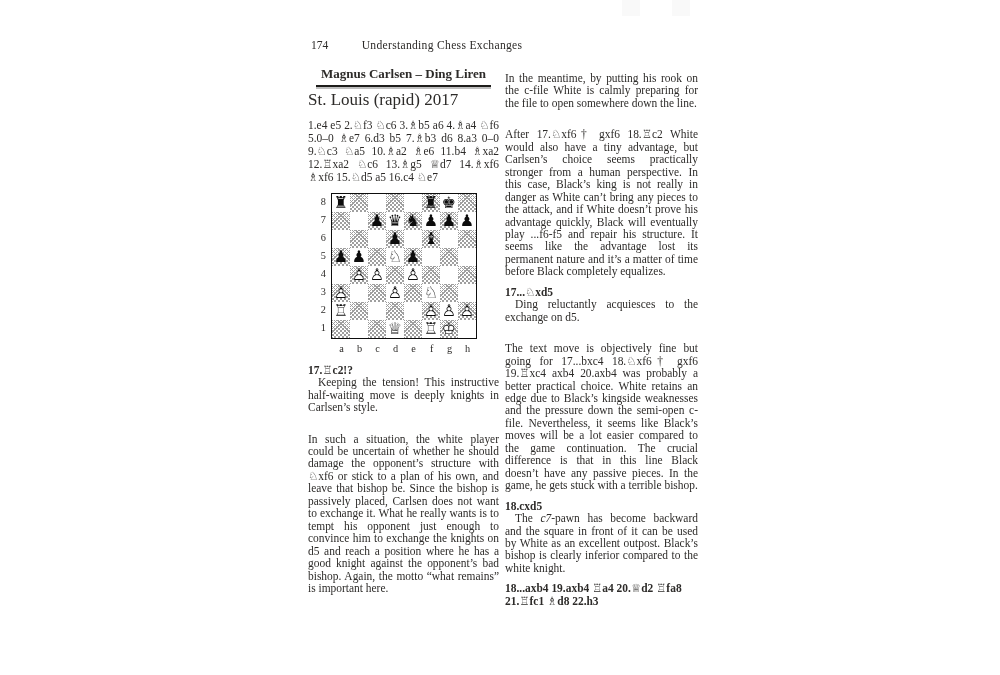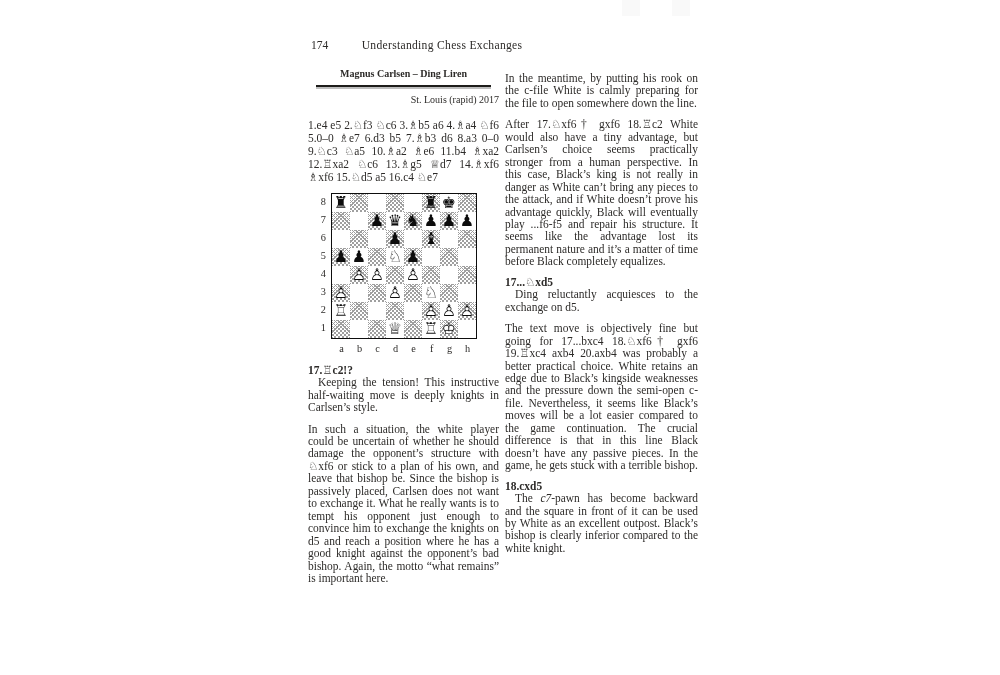--- a/index.html
+++ b/index.html
@@ -12,27 +12,27 @@
 
   .folio{position:absolute;left:311px;top:39px;font-size:11.6px;}
   .running-header{position:absolute;left:0;top:39px;width:884px;text-align:center;font-size:11.6px;letter-spacing:.3px;}
 
   .col{position:absolute;top:67px;font-size:11.45px;line-height:12.45px;}
   .col-left{left:308px;width:191px;}
   .col-right{left:505px;width:193px;}
   p{margin:0;}
   .body{text-align:justify;}
   .indent{text-indent:10px;}
-  .gap{margin-top:9px;}
+  .gap{margin-top:19px;}
   .heading{font-weight:bold;margin-top:8px;}
   .first-pad{padding-top:5px;}
 
-  .game-title{font-weight:bold;text-align:center;font-size:10px;line-height:14px;}
+  .game-title{font-weight:bold;text-align:center;font-size:13px;line-height:14px;}
   .title-rule{height:2.4px;background:#1d1c1a;margin:4px 8px 0;box-shadow:0 2px 0 rgba(110,110,110,.45);}
-  .game-event{text-align:right;font-size:10px;margin-top:7px;}
+  .game-event{text-align:left;font-size:17px;margin-top:7px;}
   .moves{font-weight:normal;text-align:justify;margin-top:12px;line-height:13.1px;}
 
   .diagram{margin:9px 0 0 7px;}
   .board-row{display:flex;}
   .rank-labels{display:flex;flex-direction:column;width:16px;}
   .rank-label{height:18px;line-height:18px;text-align:right;padding-right:5px;font-size:10.3px;color:#2d2b29;}
   .board{display:grid;grid-template-columns:repeat(8,18px);grid-auto-rows:18px;border:1.6px solid #0d0d0d;width:144px;height:144px;box-sizing:content-box;background:#fff;}
   .sq{position:relative;width:18px;height:18px;}
   .sq.dark{
     background-image:
@@ -237,15 +237,16 @@
   </div>
 
   <div class="col col-right">
     <p class="body first-pad">In the meantime, by putting his rook on the c-file White is calmly preparing for the file to open somewhere down the line.</p>
     <p class="body gap">After 17.♘xf6† gxf6 18.♖c2 White would also have a tiny advantage, but Carlsen’s choice seems practically stronger from a human perspective. In this case, Black’s king is not really in danger as White can’t bring any pieces to the attack, and if White doesn’t prove his advantage quickly, Black will eventually play ...f6-f5 and repair his structure. It seems like the advantage lost its permanent nature and it’s a matter of time before Black completely equalizes.</p>
     <p class="heading">17...♘xd5</p>
     <p class="body indent">Ding reluctantly acquiesces to the exchange on d5.</p>
     <p class="body gap">The text move is objectively fine but going for 17...bxc4 18.♘xf6† gxf6 19.♖xc4 axb4 20.axb4 was probably a better practical choice. White retains an edge due to Black’s kingside weaknesses and the pressure down the semi-open c-file. Nevertheless, it seems like Black’s moves will be a lot easier compared to the game continuation. The crucial difference is that in this line Black doesn’t have any passive pieces. In the game, he gets stuck with a terrible bishop.</p>
     <p class="heading">18.cxd5</p>
     <p class="body indent"><span>The </span><i>c7</i><span>-pawn has become backward and the square in front of it can be used by White as an excellent outpost. Black’s bishop is clearly inferior compared to the white knight.</span></p>
+    <p class="heading">18...axb4 19.axb4 ♖a4 20.♕d2 ♖fa8 21.♖fc1 ♗d8 22.h3</p>
   </div>
 
 </div>
 
 </body></html>

